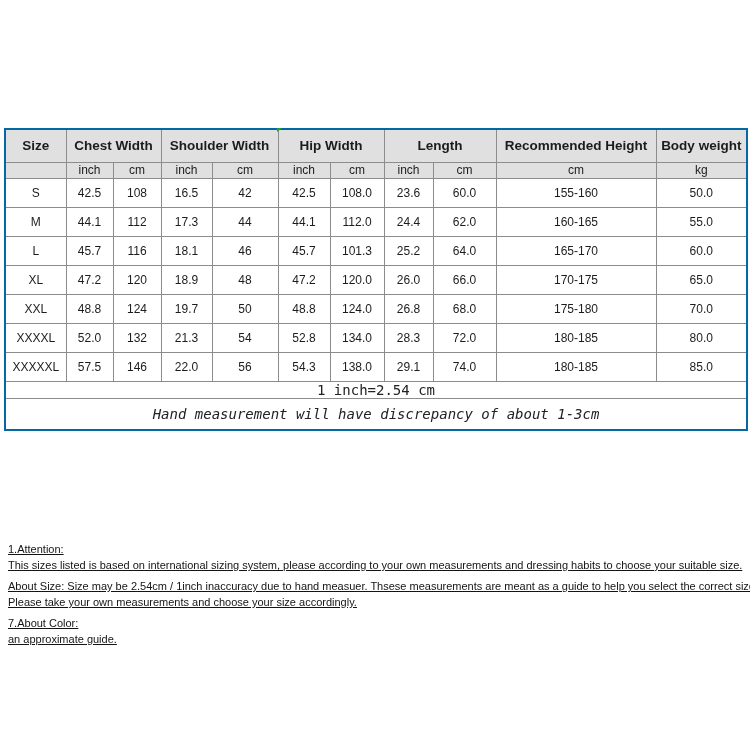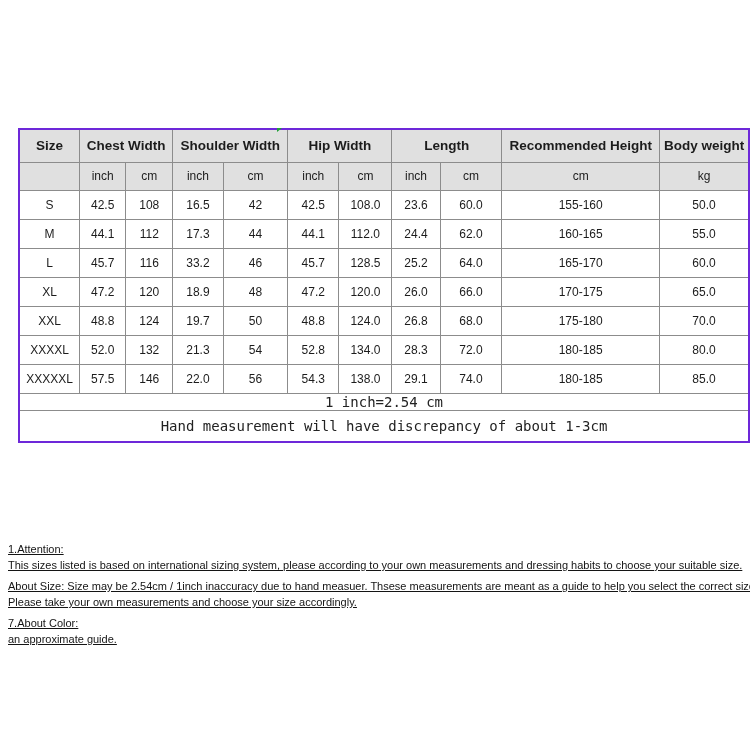--- a/index.html
+++ b/index.html
@@ -16,42 +16,41 @@
     overflow: hidden;
   }
   .table-wrap {
     position: absolute;
     left: 4px;
     top: 128px;
   }
   table.size-chart {
     border-collapse: collapse;
     table-layout: fixed;
-    border: 2px solid #6d28d9;
-    margin-left: 14px;
+    border: 2px solid #0369a1;
   }
   table.size-chart th,
   table.size-chart td {
     border: 1px solid #8c8c8c;
     text-align: center;
     vertical-align: middle;
     padding: 0;
     color: #1c1c1c;
     overflow: hidden;
   }
   tr.header-row {
     height: 33px;
   }
   tr.header-row th {
     background: #e0e0e0;
     font-size: 13.5px;
     font-weight: bold;
   }
   tr.units-row {
-    height: 28px;
+    height: 16px;
   }
   tr.units-row th {
     background: #e0e0e0;
     font-size: 12px;
     font-weight: normal;
   }
   tbody.data-body tr {
     height: 29px;
   }
   tbody.data-body td {
@@ -59,21 +58,21 @@
     font-size: 12px;
     font-weight: normal;
   }
   tr.footnote-row td {
     background: #ffffff;
     font-family: "DejaVu Sans Mono", monospace;
     font-size: 14px;
     color: #222222;
   }
   tr.footnote-row.fn1 { height: 17px; }
-  tr.footnote-row.fn2 { height: 32px; }
+  tr.footnote-row.fn2 { height: 32px; font-style: italic; }
   .green-marker {
     position: absolute;
     left: 277px;
     top: 128px;
     width: 0;
     height: 0;
     border-top: 4px solid #21a038;
     border-right: 5px solid transparent;
   }
   .notes {
@@ -157,24 +156,24 @@
             <td>112.0</td>
             <td>24.4</td>
             <td>62.0</td>
             <td>160-165</td>
             <td>55.0</td>
           </tr>
           <tr>
             <td>L</td>
             <td>45.7</td>
             <td>116</td>
-            <td>33.2</td>
+            <td>18.1</td>
             <td>46</td>
             <td>45.7</td>
-            <td>128.5</td>
+            <td>101.3</td>
             <td>25.2</td>
             <td>64.0</td>
             <td>165-170</td>
             <td>60.0</td>
           </tr>
           <tr>
             <td>XL</td>
             <td>47.2</td>
             <td>120</td>
             <td>18.9</td>

